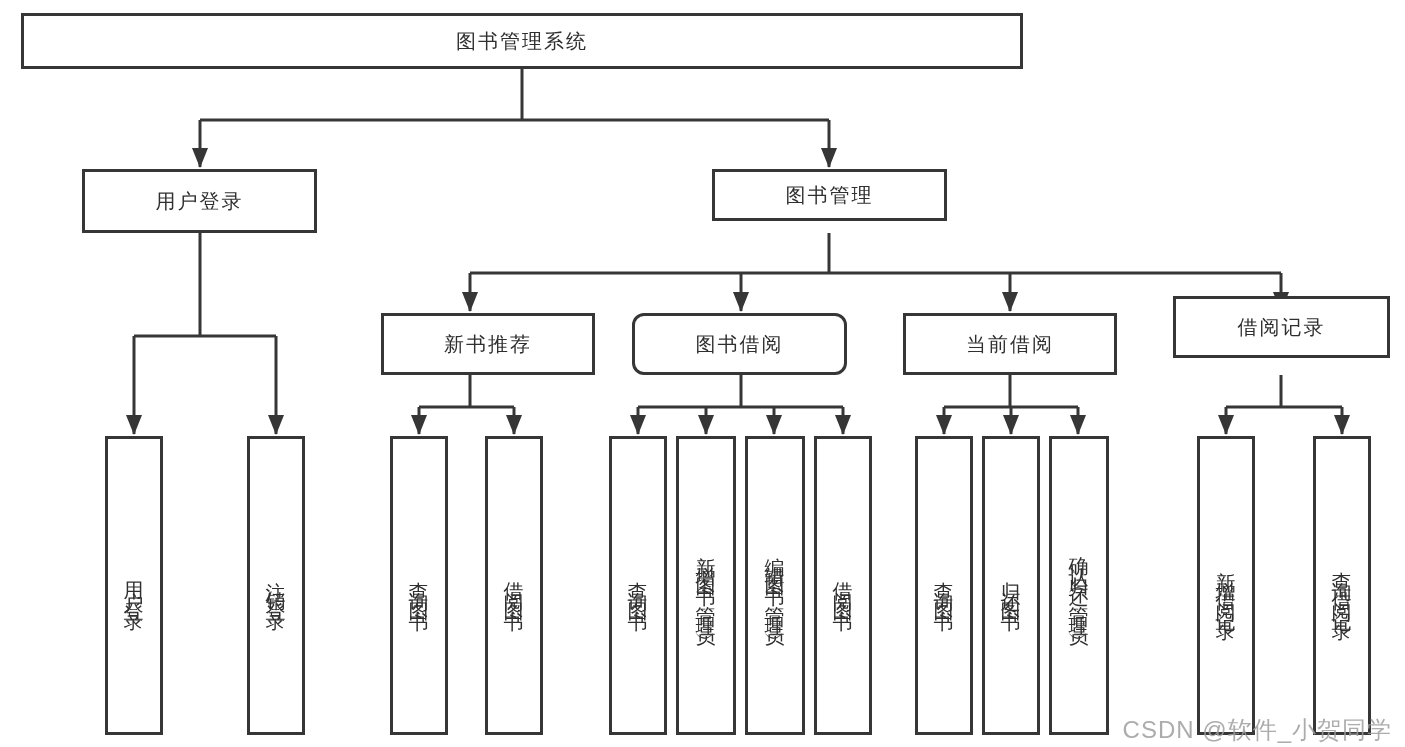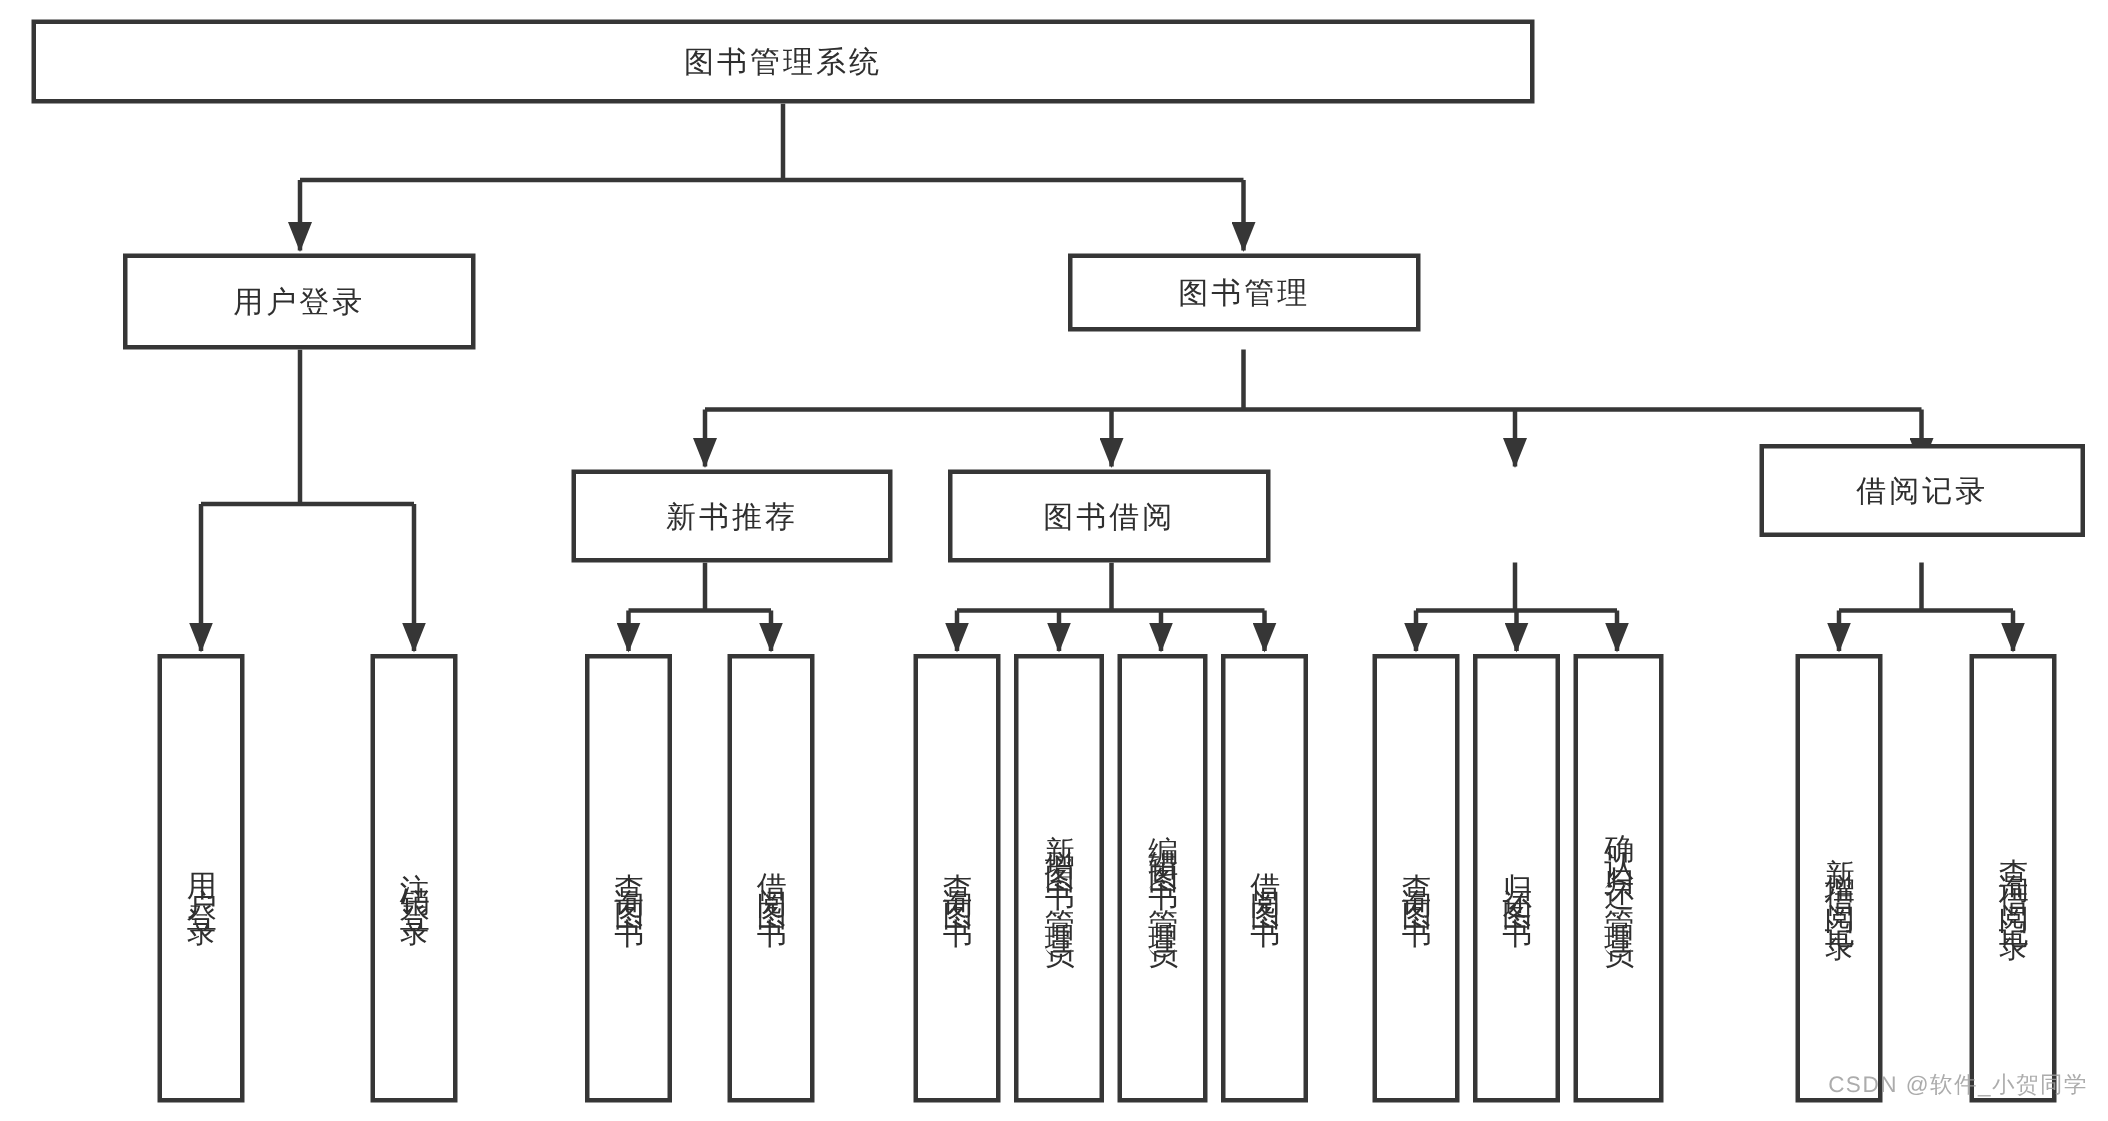--- a/index.html
+++ b/index.html
@@ -46,21 +46,21 @@
     font-size: 20px;
     line-height: 1;
   }
   
   .n-root   { left: 21px;   top: 13px;  width: 1002px; height: 56px; }
   
   .n-l2-0   { left: 82px;   top: 169px; width: 235px;  height: 64px; }
   .n-l2-1   { left: 712px;  top: 169px; width: 235px;  height: 52px; }
   
   .n-l3-0   { left: 381px;  top: 313px; width: 214px;  height: 62px; }
-  .n-l3-1   { left: 632px;  top: 313px; width: 215px;  height: 62px; }
+  .n-l3-1   { left: 632px;  top: 313px; width: 215px;  height: 62px; border-radius: 12px; }
   .n-l3-2   { left: 903px;  top: 313px; width: 214px;  height: 62px; }
   .n-l3-3   { left: 1173px; top: 296px; width: 217px;  height: 62px; }
   
   .leaf     { top: 436px; width: 58px; height: 299px; }
   .n-l4-0   { left: 105px;  }
   .n-l4-1   { left: 247px;  }
   .n-l4-2   { left: 390px;  }
   .n-l4-3   { left: 485px;  }
   .n-l4-4   { left: 609px;  }
   .n-l4-5   { left: 676px;  width: 60px; }
@@ -70,21 +70,21 @@
   .n-l4-9   { left: 982px;  }
   .n-l4-10  { left: 1049px; width: 60px; }
   .n-l4-11  { left: 1197px; }
   .n-l4-12  { left: 1313px; }
   .watermark {
     position: absolute;
     right: 13px;
     top: 714px;
     z-index: 3;
     color: rgba(158,158,158,0.85);
-    font-size: 15px;
+    font-size: 24px;
     letter-spacing: 1px;
     white-space: nowrap;
   }
 </style>
 </head>
 <body>
 
 <div id="stage">
 
   <svg id="connectors" width="1405" height="747" viewBox="0 0 1405 747" xmlns="http://www.w3.org/2000/svg">
@@ -142,20 +142,23 @@
   <div class="box n-l2-1">
     <span>图书管理</span>
   </div>
 
   <div class="box n-l3-0">
     <span>新书推荐</span>
   </div>
   <div class="box n-l3-1">
     <span>图书借阅</span>
   </div>
+  <div class="box n-l3-2">
+    <span>当前借阅</span>
+  </div>
   <div class="box n-l3-3">
     <span>借阅记录</span>
   </div>
 
   <div class="box leaf n-l4-0">
     <span class="vtext">用户登录</span>
   </div>
   <div class="box leaf n-l4-1">
     <span class="vtext">注销登录</span>
   </div>

